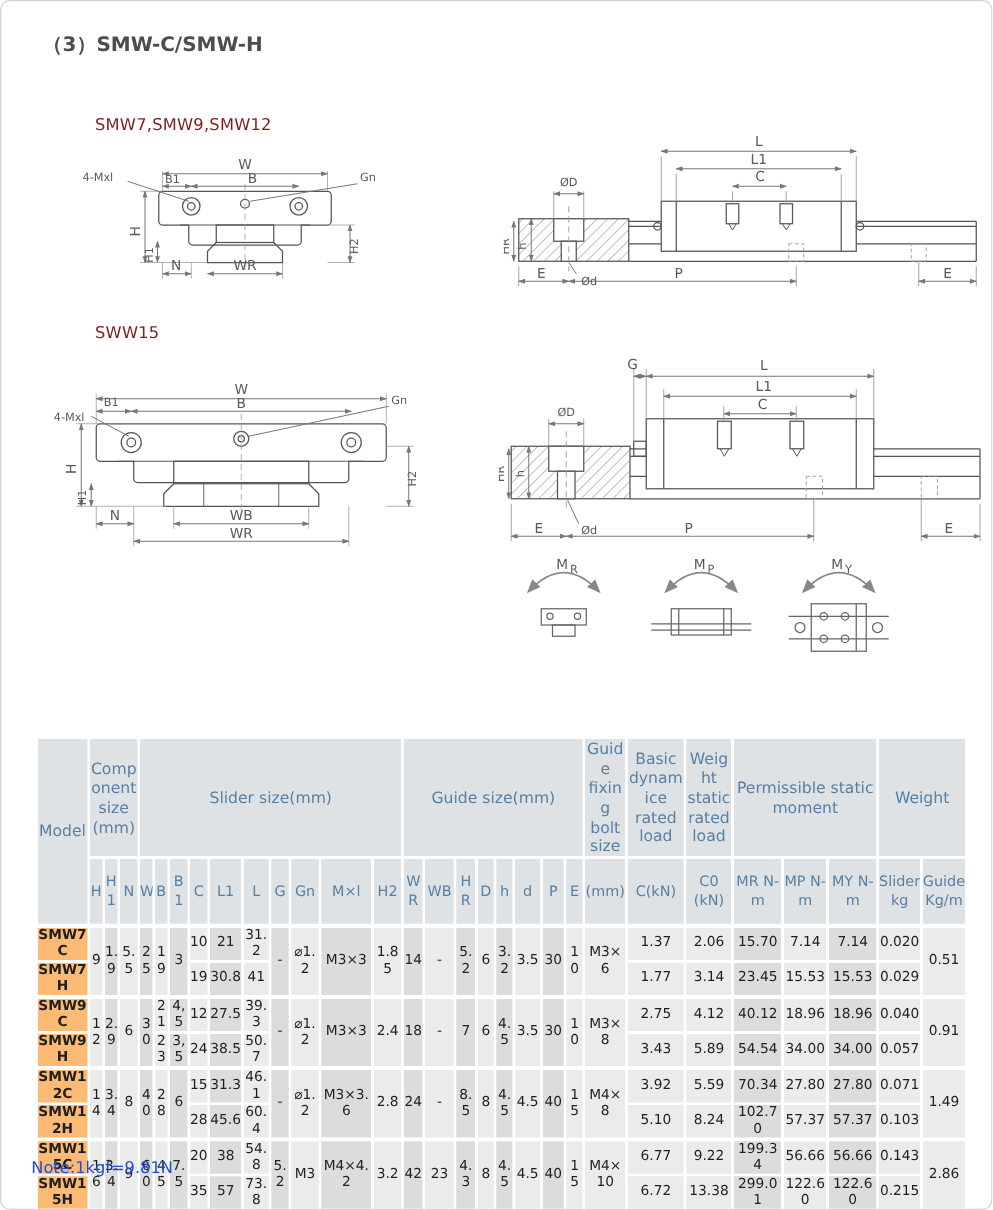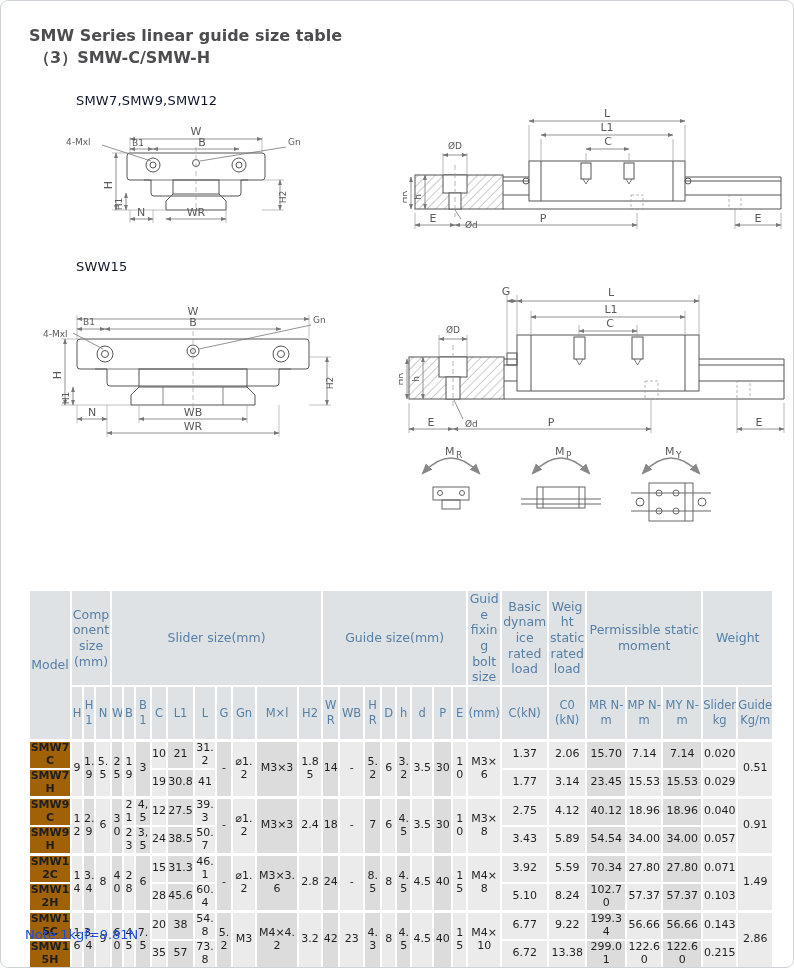--- a/index.html
+++ b/index.html
@@ -1,45 +1,44 @@
 <!DOCTYPE html>
 <html><head>
 <meta charset="utf-8">
 <style>
   html,body{margin:0;padding:0;background:#fff;}
   .page{position:relative;width:792px;height:966px;background:#fff;border:1px solid #cfd3d6;
         border-radius:8px;font-family:"DejaVu Sans",sans-serif;overflow:hidden;}
   .title{position:absolute;left:28px;top:24px;color:#4d4d4f;font-weight:bold;font-size:16px;line-height:1.35;}
   .title .t2{padding-left:5px;}
-  .sec-head{position:absolute;color:#0f172a;font-size:13px;letter-spacing:.2px;}
+  .sec-head{position:absolute;color:#7f1d1d;font-size:13px;letter-spacing:.2px;}
   .dg{position:absolute;}
   .dg text{font-size:11px;fill:#5a5a5a;}
   .dg .sm{font-size:9px;}
   .note{position:absolute;left:24px;top:926px;color:#1d4ed8;font-size:13px;}
 
   .tblwrap{position:absolute;left:27px;top:588px;width:744px;}
   table.spec{table-layout:fixed;border-collapse:collapse;width:744px;}
   table.spec th,table.spec td{border:2px solid #fff;text-align:center;vertical-align:middle;
        padding:0;overflow:hidden;}
   table.spec th{background:#dfe2e4;color:#567fa6;font-weight:normal;overflow-wrap:anywhere;line-height:1.25;}
   table.spec thead tr.g th{font-size:12.5px;height:62px;}
   table.spec thead tr.s th{font-size:11.5px;height:52px;}
   table.spec td{font-size:11px;color:#1f1f1f;line-height:1.18;height:26px;word-break:break-all;}
-  td.mcell{background:#a16207;font-weight:bold;font-size:10.5px;color:#2a2a2a;text-align:left;padding-left:2px;word-break:normal;}
+  td.mcell{background:#fdba74;font-weight:bold;font-size:10.5px;color:#2a2a2a;text-align:left;padding-left:2px;word-break:normal;}
   td.cl{background:#ebebeb;}
   td.cd{background:#dcdcdc;}
   tr.ps td{border-top-width:3px;}
 </style>
 </head>
 <body>
 
 <div class="page">
 
   <div class="title">
-    <div>SMW Series linear guide size table</div>
     <div class="t2">（3）SMW-C/SMW-H</div>
   </div>
 
   <div class="sec-head" style="left:75px;top:92px">SMW7,SMW9,SMW12</div>
 
   <svg class="dg" style="left:55px;top:104px" width="280" height="130" viewBox="0 0 280 130">
     <defs>
       <marker id="a1" viewBox="0 0 10 10" refX="9" refY="5" markerWidth="7" markerHeight="7" orient="auto-start-reverse">
         <path d="M0,1.5 L10,5 L0,8.5 z" fill="#777"></path>
       </marker>

